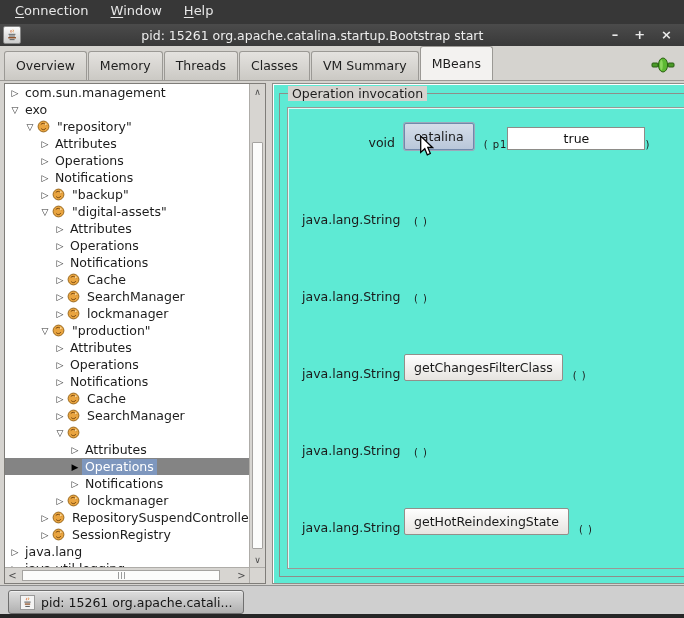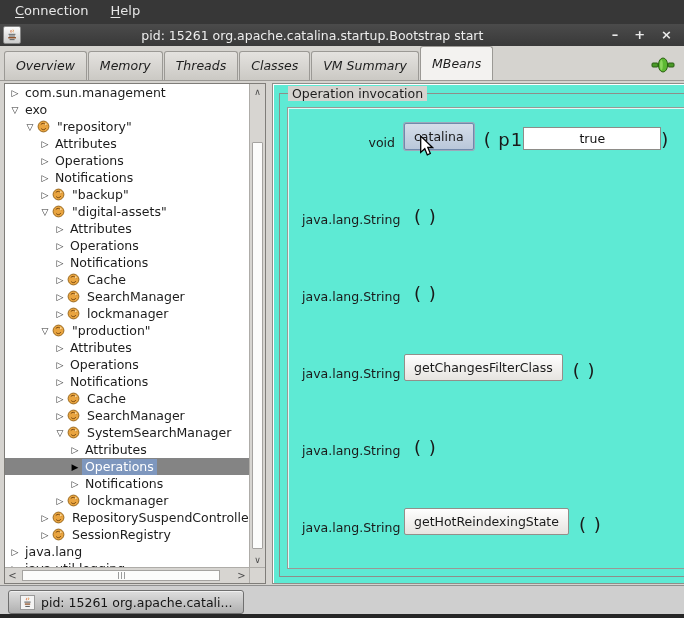--- a/index.html
+++ b/index.html
@@ -23,21 +23,21 @@
   .title-icon-btn { width:18px; height:18px; margin-left:3px; flex:none;
     background:linear-gradient(#fbfbfb,#cdcdcd); border:1px solid #858585; border-radius:2px;
     display:flex; align-items:center; justify-content:center; }
   .title-text { flex:1; text-align:center; color:#ededed; font-size:12.5px;
     white-space:nowrap; overflow:hidden; }
   .win-controls { display:flex; gap:16px; margin:0 12px 0 8px; }
   .win-btn { color:#eaeaea; font-size:13px; font-weight:bold; line-height:18px; }
 
   
   .tabbar { position:absolute; top:46px; left:0; right:0; height:34px;
-    background:#d5d3cf; z-index:5; display:flex; align-items:flex-end; padding-left:4px;font-style:italic; }
+    background:#d5d3cf; z-index:5; display:flex; align-items:flex-end; padding-left:4px; }
   .tab { font-size:12.5px; color:#1e1e1e; padding:6px 11px 7px;
     background:linear-gradient(#e4e2df,#cbc9c4);
     border:1px solid #9b9995; border-bottom:none; border-radius:3px 3px 0 0;
     margin-right:1px; white-space:nowrap; position:relative; }
   .tab.selected { background:#f3f2f0; padding-top:9px; padding-bottom:9px; z-index:6; }
   .plug-wrap { position:absolute; right:9px; bottom:7px; width:24px; height:16px; }
 
   
   .workspace { position:absolute; top:80px; left:0; width:684px; height:506px;
     background:#d5d3cf; border-top:1px solid #9b9995; border-bottom:1px solid #8f8f8f; }
@@ -87,21 +87,21 @@
     border:1px solid #9a9894; box-shadow:inset 1px 1px 0 rgba(255,255,255,.8); }
   .op-row { position:absolute; left:14px; right:4px; height:30px;
     display:flex; align-items:flex-end; }
   .op-type { width:93px; text-align:right; margin-right:9px; font-size:12.5px;
     color:#1a1a1a; flex:none; }
   .op-btn { font-size:12.5px; color:#1a1a1a; font-family:inherit;
     background:linear-gradient(#fefefe,#e6e4e0); border:1px solid #938f8a;
     border-radius:2px; padding:5px 9px; white-space:nowrap; }
   .op-btn.focused { background:linear-gradient(#d5dee9,#b9c7da);
     border:1px solid #7189ab; box-shadow:0 0 0 1px #9ba8ba; }
-  .op-sig { font-size:18px; margin-left:10px; color:#1a1a1a; letter-spacing:1px;
+  .op-sig { font-size:10px; margin-left:10px; color:#1a1a1a; letter-spacing:1px;
     white-space:nowrap; }
   .op-input { width:138px; height:23px; margin:0 0; border:1px solid #8e8c88;
     background:#fff; text-align:center; font-size:12.5px; font-family:inherit;
     color:#111; }
   .cursor { position:absolute; left:131px; top:27px; width:15px; height:22px; z-index:9; }
 
   
   .taskbar-btn { position:absolute; left:8px; top:590px; height:24px;
     display:flex; align-items:center; gap:6px; padding:0 11px;
     background:linear-gradient(#dedede,#b0b0b0); border:1px solid #6f6f6f;
@@ -109,20 +109,23 @@
   .taskbar-ic { width:15px; height:15px; background:#f4f4f4; border:1px solid #9a9a9a;
     display:flex; align-items:center; justify-content:center; flex:none; }
   .bottom-strip { position:absolute; left:0; right:0; bottom:0; height:4px; background:#262626; }
 </style>
 </head>
 <body>
 
 <div class="menubar" id="menu-mount">
     <div class="menu-item">
     <span><u>C</u>onnection</span>
+  </div>
+    <div class="menu-item">
+    <span><u>W</u>indow</span>
   </div>
     <div class="menu-item">
     <span><u>H</u>elp</span>
   </div>
   </div>
 
 <div class="titlebar">
   <span class="title-icon-btn">
     <span>
       <svg width="12" height="12" viewBox="0 0 14 14">
@@ -350,21 +353,20 @@
         <div class="tree-row" style="padding-left: 48px;">
     <span class="toggle">▽</span>
     <span class="bean-ic">
       <svg width="13" height="13" viewBox="0 0 13 13">
         <circle cx="6.5" cy="6.5" r="5.4" fill="#e9a43f" stroke="#9a6a20" stroke-width="1"></circle>
         <path d="M3.8 4.4 a3.2 3.2 0 0 1 5.2 0.8" stroke="#7a4a10" stroke-width="1" fill="none"></path>
         <path d="M4.2 8.6 a2.8 2.8 0 0 0 4.6 -0.4" stroke="#7a4a10" stroke-width="1" fill="none"></path>
         <circle cx="8.7" cy="4.2" r="1" fill="#f7d79a"></circle>
       </svg>
     </span>
-    <span class="tree-label">SystemSearchManager</span>
   </div>
         <div class="tree-row" style="padding-left: 63px;">
     <span class="toggle">▷</span>
 
     <span class="tree-label">Attributes</span>
   </div>
         <div class="tree-row selected" style="padding-left: 63px;">
     <span class="toggle">▶</span>
 
     <span class="tree-label">Operations</span>

